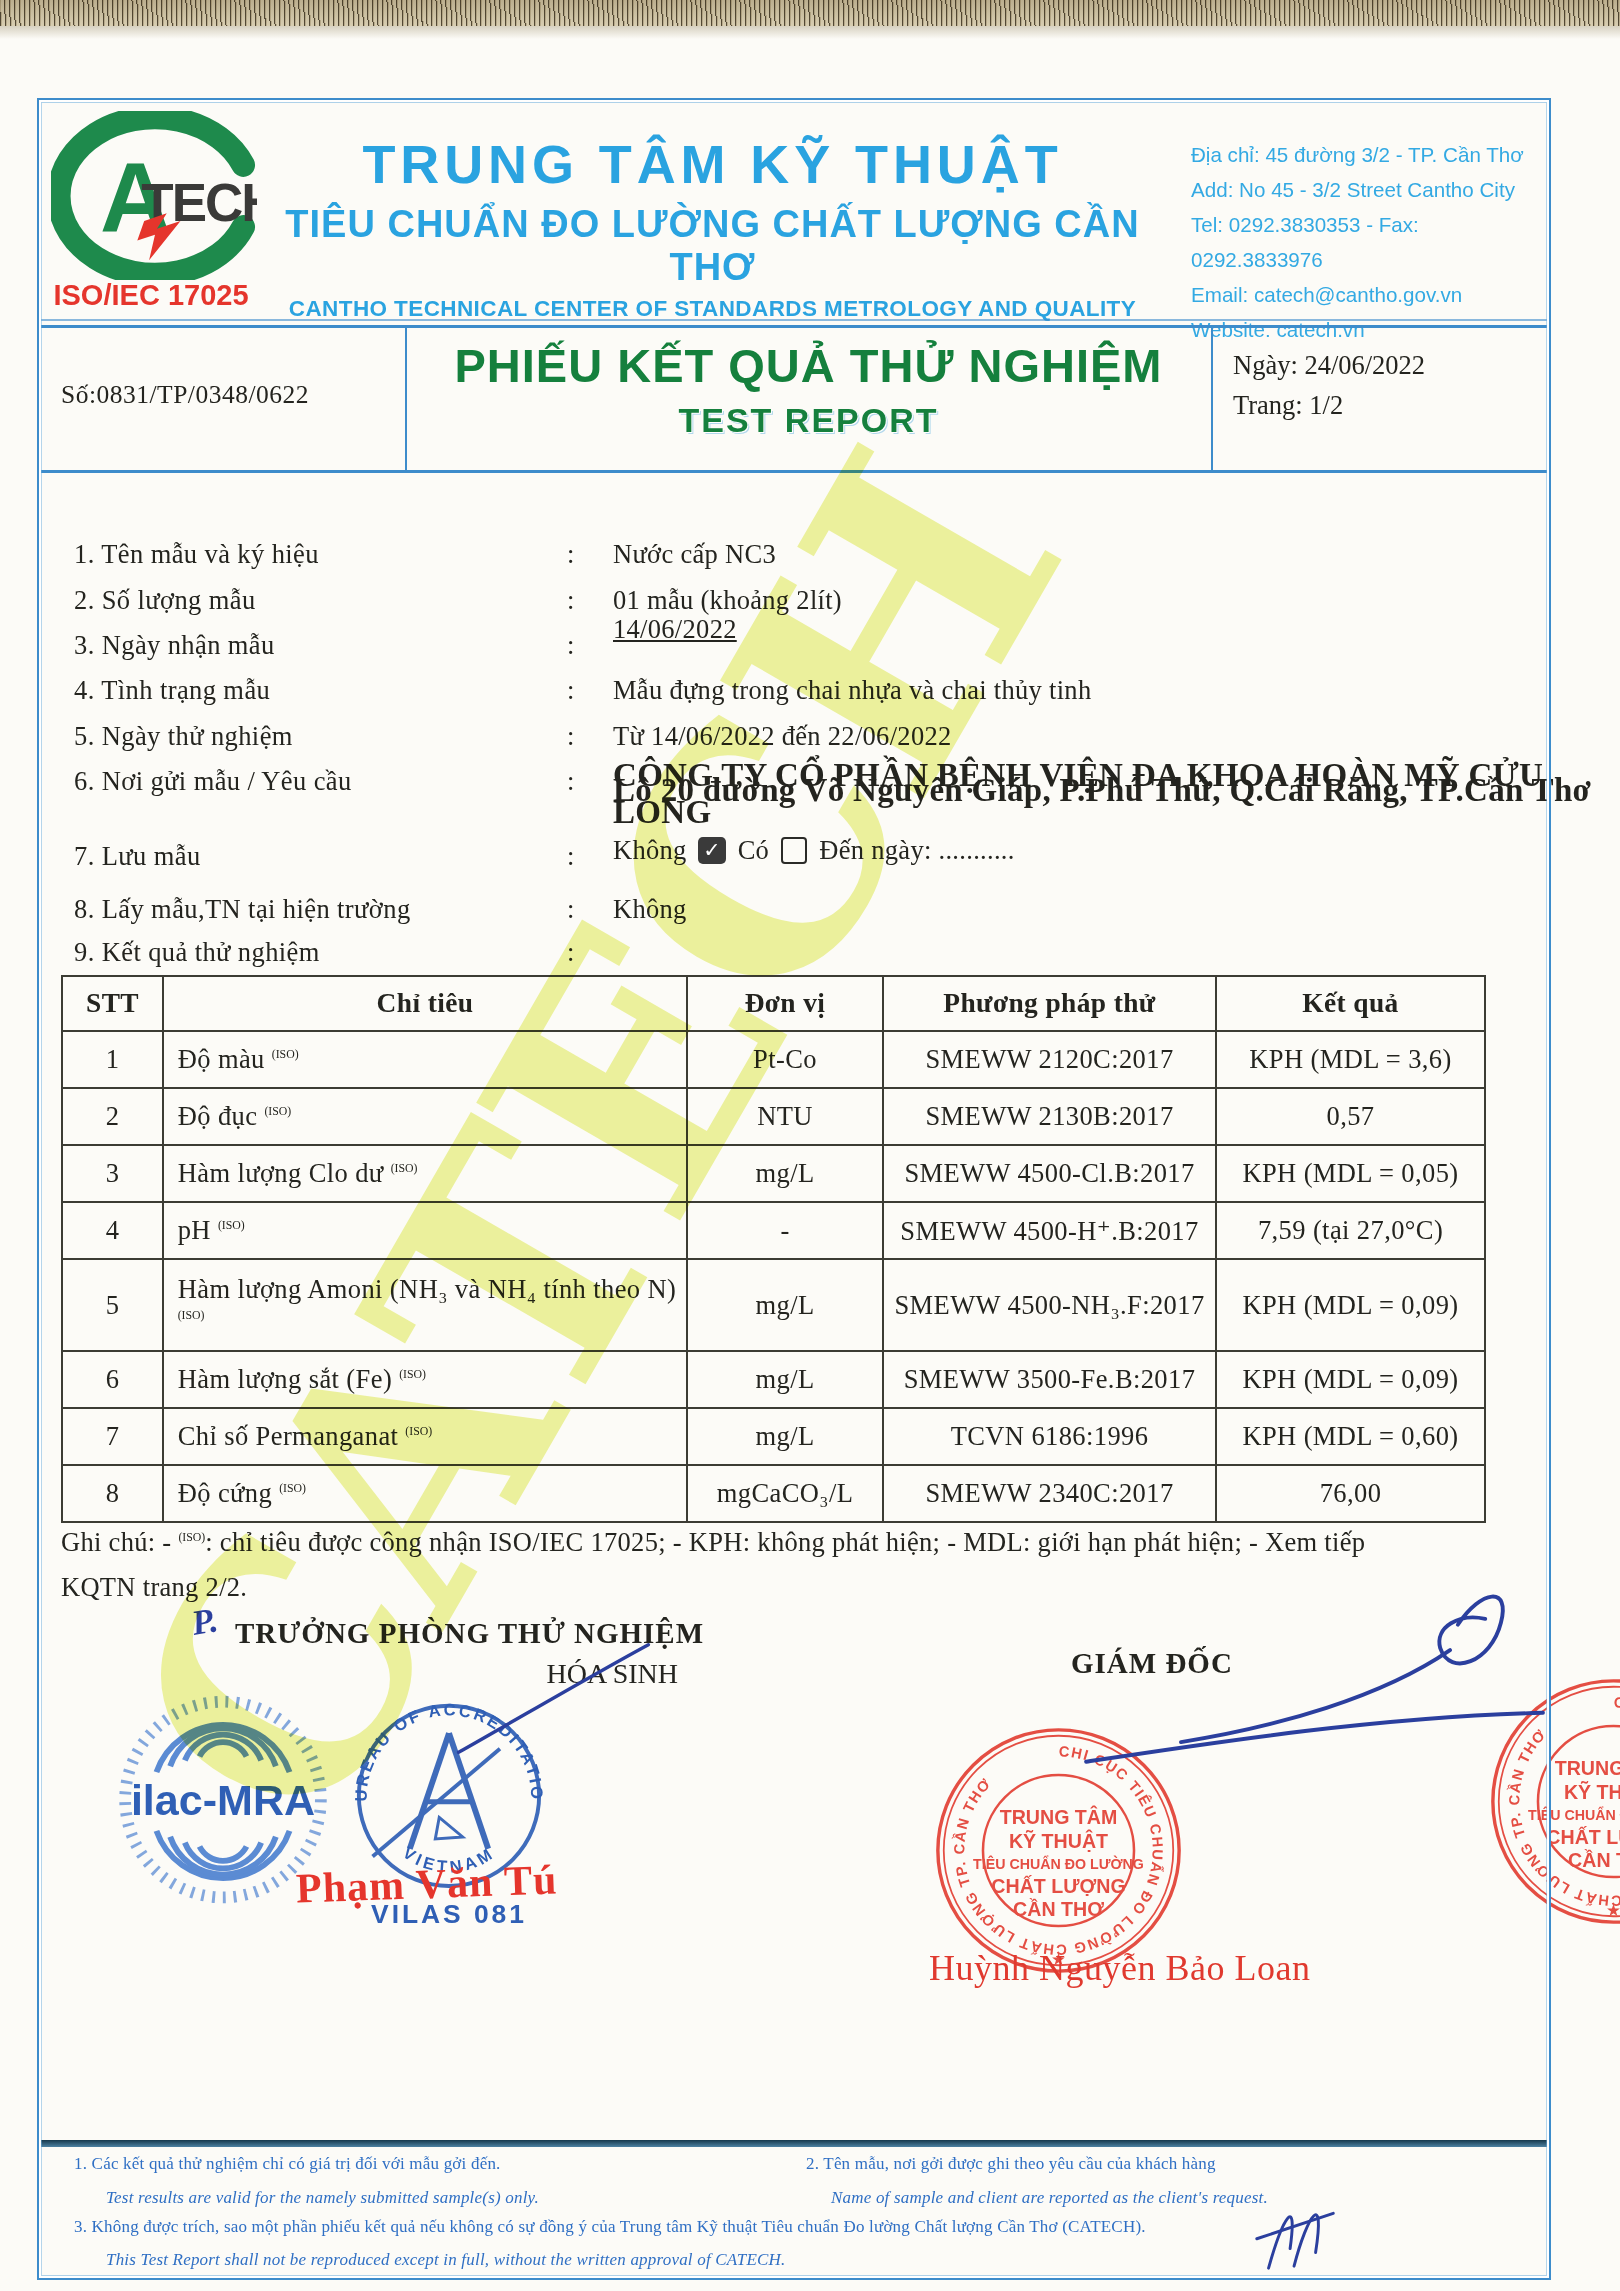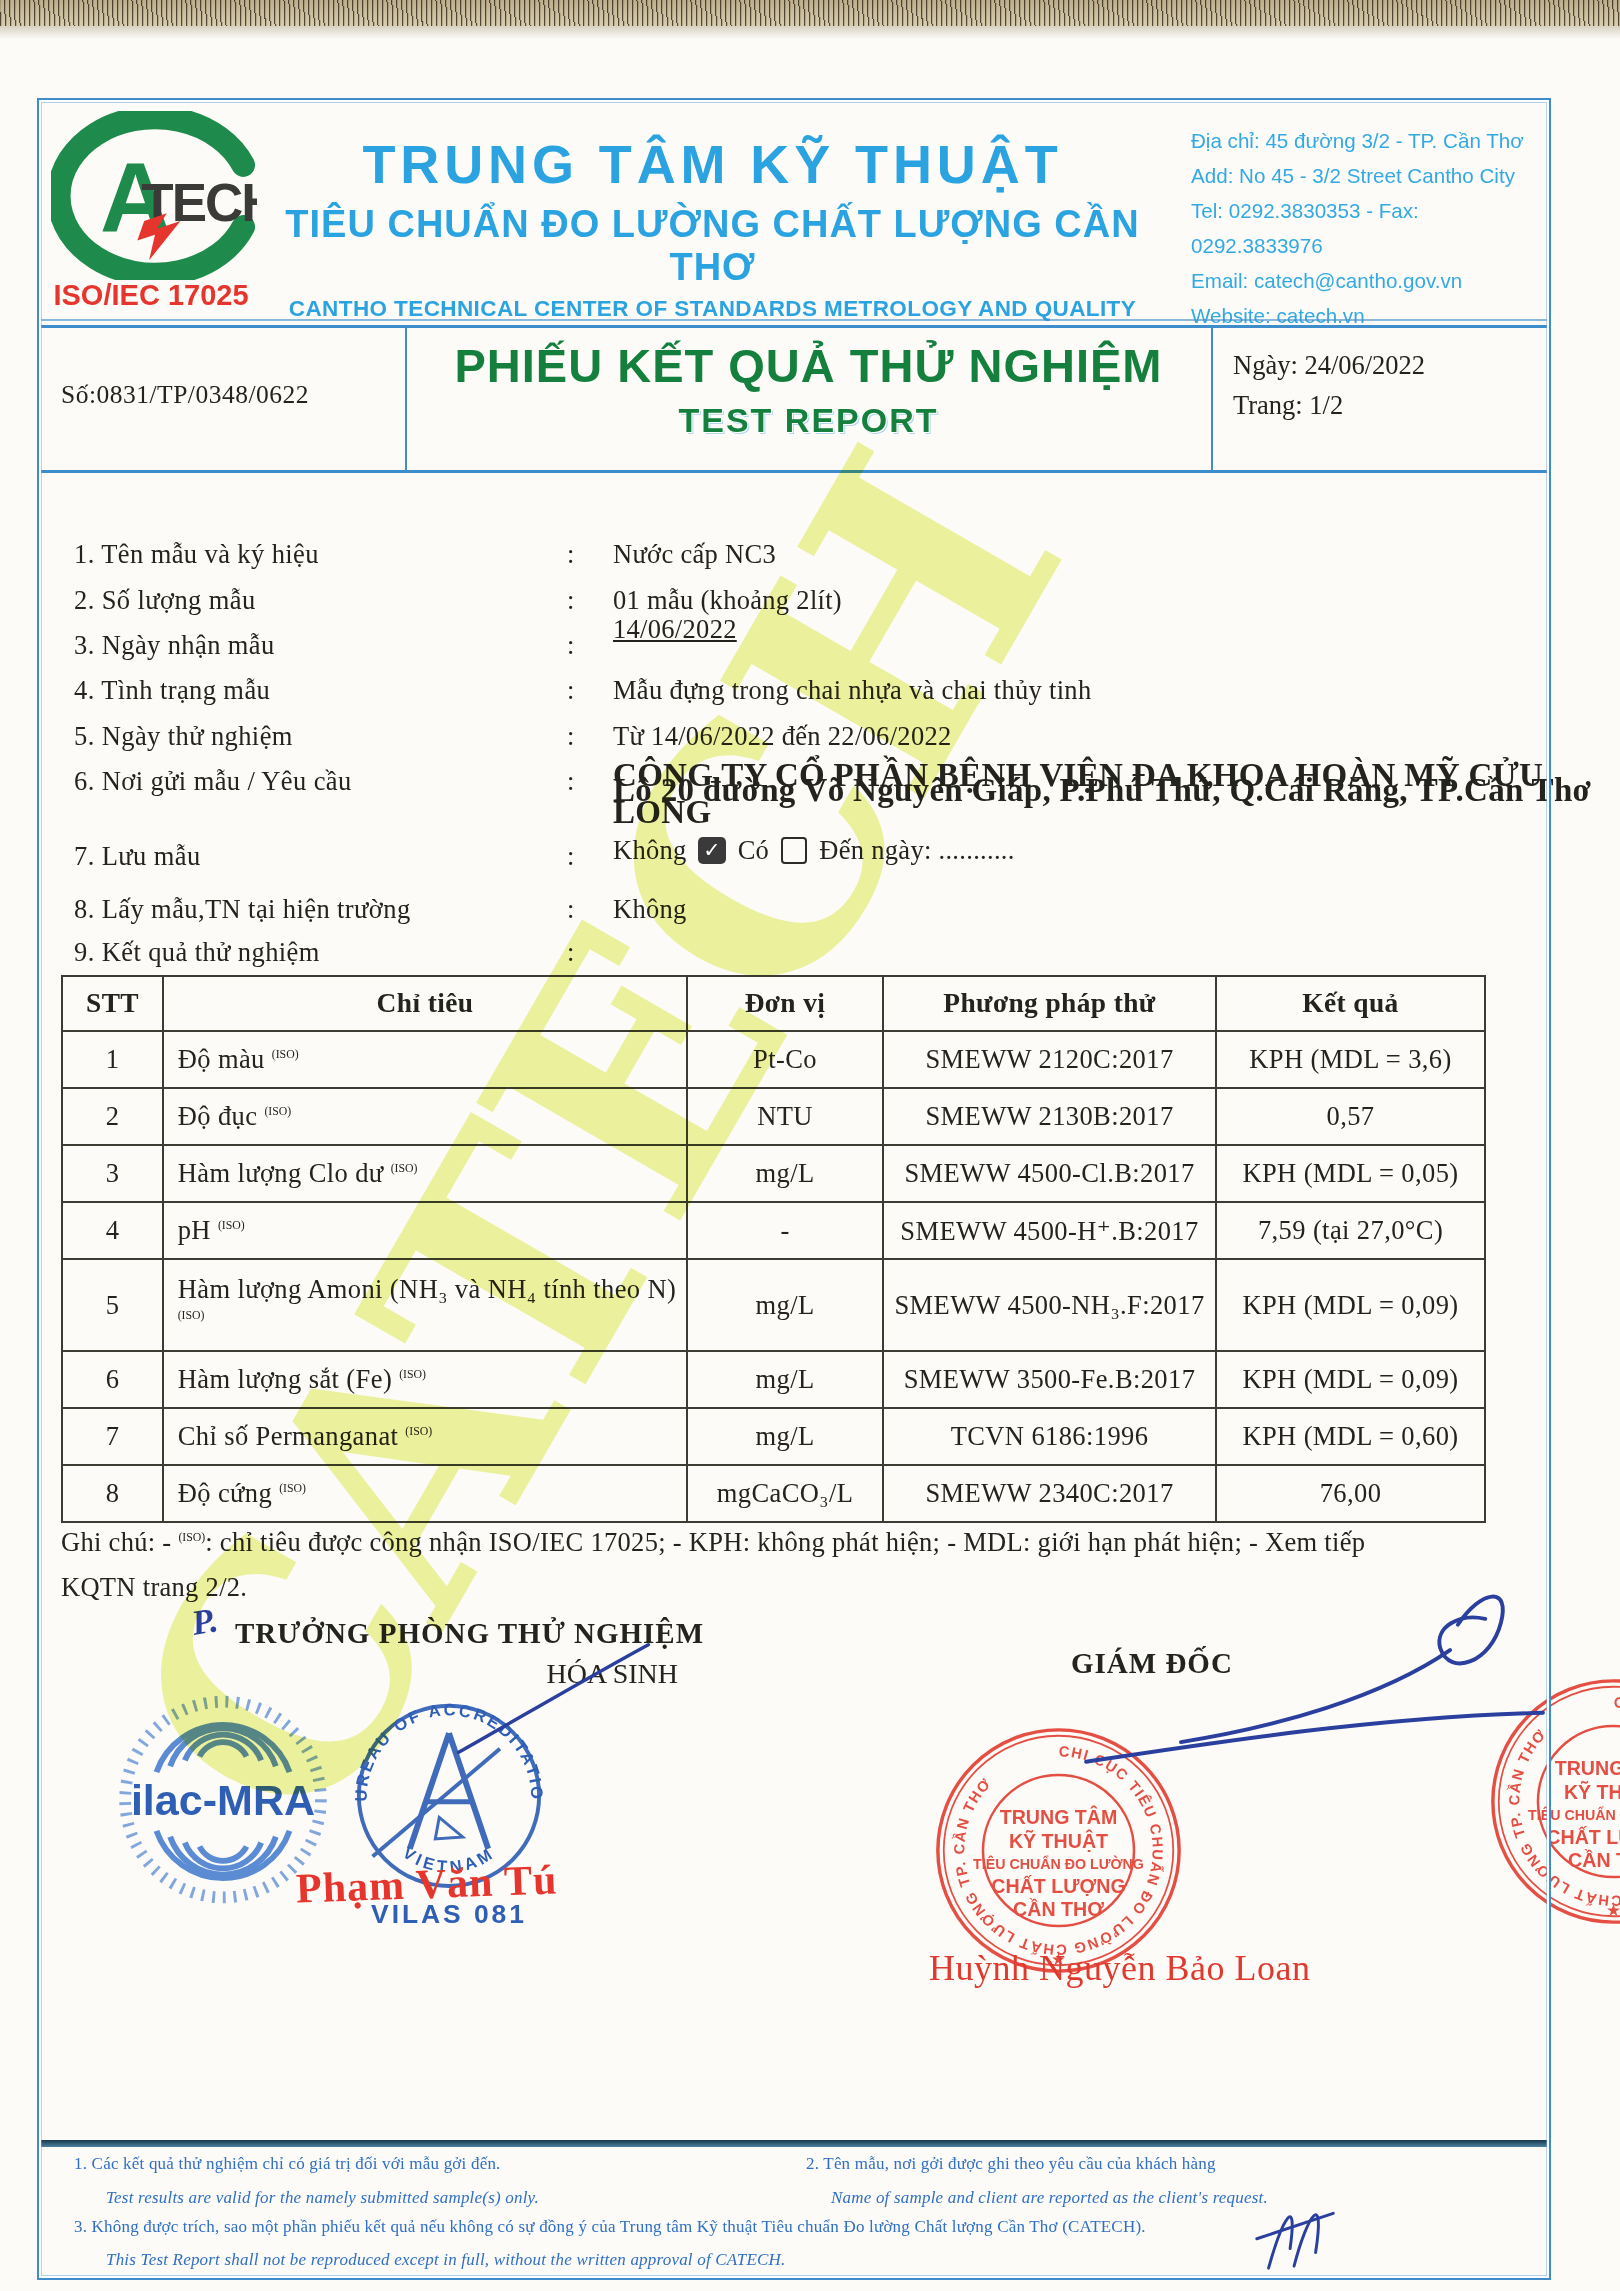--- a/index.html
+++ b/index.html
@@ -25,21 +25,21 @@
 
   
   .logo-wrap { position:absolute; left:51px; top:111px; z-index:2; }
   .logo-iso { position:absolute; left:43px; top:279px; width:216px; text-align:center;
     font-family:"Liberation Sans",sans-serif; font-weight:bold; font-size:29px; color:#e5352c; z-index:2; }
   .h-center { position:absolute; left:247px; top:133px; width:931px; text-align:center; color:#2aa3e0;
     font-family:"Liberation Sans",sans-serif; font-weight:bold; z-index:2; }
   .h-center .l1 { font-size:54px; letter-spacing:4.9px; }
   .h-center .l2 { font-size:38px; letter-spacing:1px; margin-top:7.8px; }
   .h-center .l3 { font-size:22.5px; letter-spacing:0.4px; margin-top:6.9px; }
-  .h-contact { position:absolute; left:1191px; top:123px; width:358px; color:#33a9e3;
+  .h-contact { position:absolute; left:1191px; top:137px; width:358px; color:#33a9e3;
     font-family:"Liberation Sans",sans-serif; font-size:20.6px; line-height:35px; z-index:2; }
 
   
   .tb-num   { position:absolute; left:61px;  top:380px; font-size:25.5px; letter-spacing:0.5px; z-index:2; }
   .tb-title { position:absolute; left:405px; top:338px; width:807px; text-align:center; color:#15803d;
     font-family:"Liberation Sans",sans-serif; font-weight:bold; z-index:2; }
   .tb-title .vi { font-size:47px; letter-spacing:1px; }
   .tb-title .en { font-size:34px; margin-top:7.8px; letter-spacing:2px; text-shadow:1px 1px 0 #fff, 2px 2px 0 rgba(37,150,216,.35); }
   .tb-right { position:absolute; left:1233px; top:345px; font-size:26.5px; line-height:40px; z-index:2; }
 

